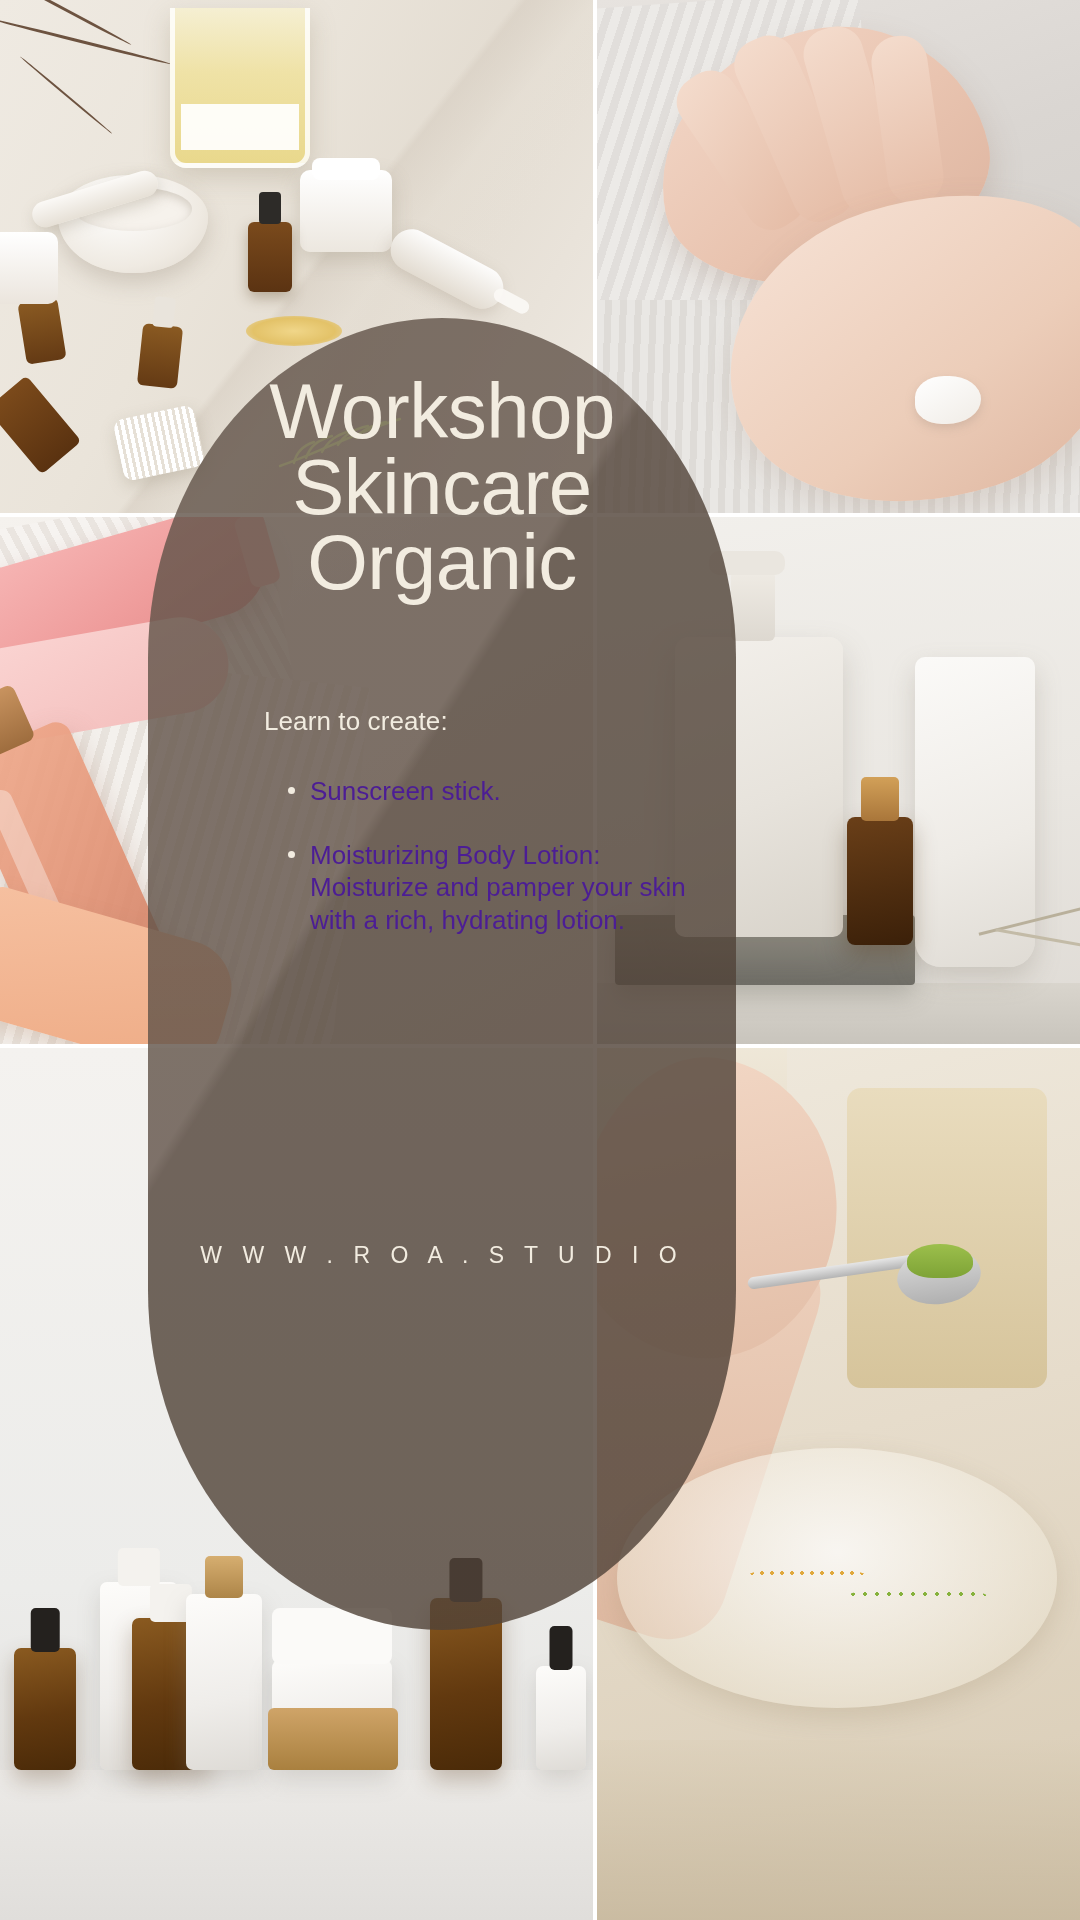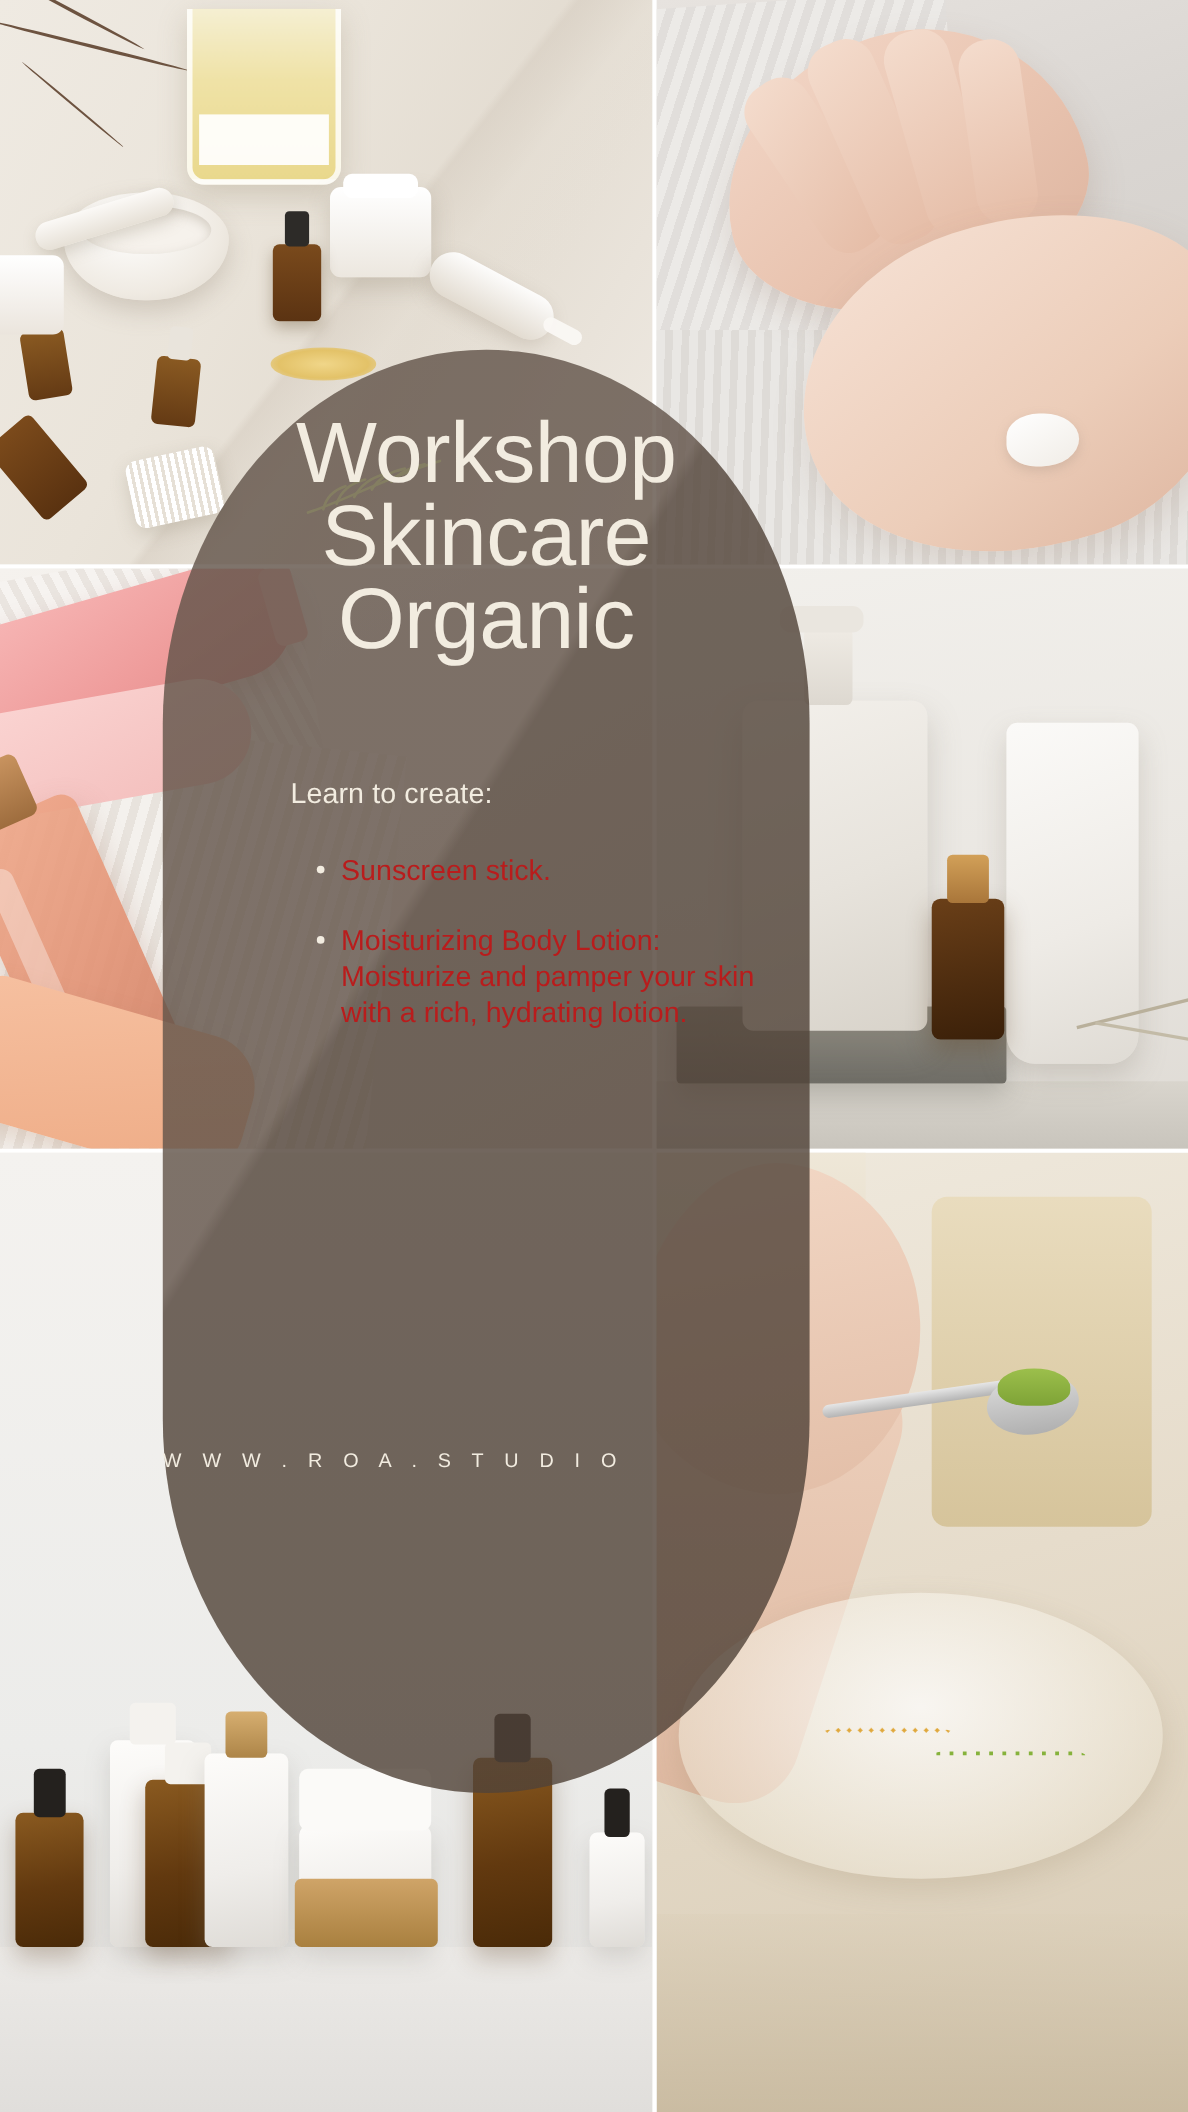--- a/index.html
+++ b/index.html
@@ -184,32 +184,32 @@
     color:#f2ece0;
   }
   .title .ln { display:block; }
 
   .body-block { position:absolute; left:72px; top:388px; width:460px;margin-left:44px; }
   .lead { font-size:26px; font-weight:400; color:#f2ece0; letter-spacing:.1px; }
 
   ul.items { list-style:none; margin:38px 0 0 0; padding:0; }
   ul.items li {
     position:relative; padding-left:46px; margin-bottom:32px;
-    font-size:26px; line-height:1.24; font-weight:400; color:#b91c1c;
+    font-size:26px; line-height:1.24; font-weight:400; color:#4c1d95;
   }
   ul.items li:before {
     content:""; position:absolute; left:24px; top:12px;
     width:7px; height:7px; border-radius:50%; background:#f2ece0;
   }
 
   .footer { position:absolute; left:0; right:0; top:818px; text-align:center; }
   .footer .fl { display:block; font-size:30px; line-height:1.18; font-weight:400; color:#f2ece0; }
   .site {
-    position:absolute; left:0; right:0; top:1000px; text-align:left;
-    font-size:18px; letter-spacing:7px; font-weight:400; color:#f2ece0;
+    position:absolute; left:0; right:0; top:924px; text-align:center;
+    font-size:23px; letter-spacing:7px; font-weight:400; color:#f2ece0;
   }
 </style>
 </head>
 <body>
 
 <div class="poster">
 
   <div class="collage">
 
     <div class="cell c1">

